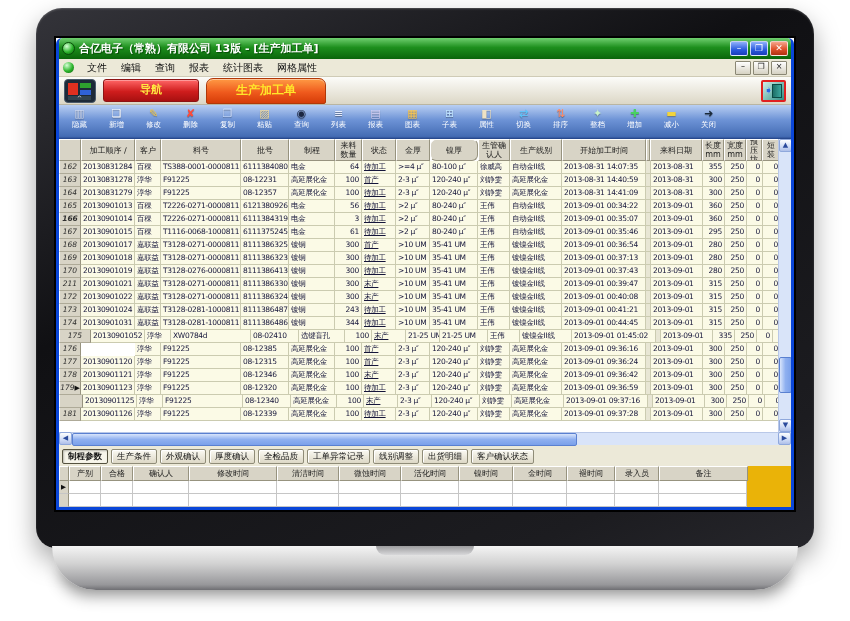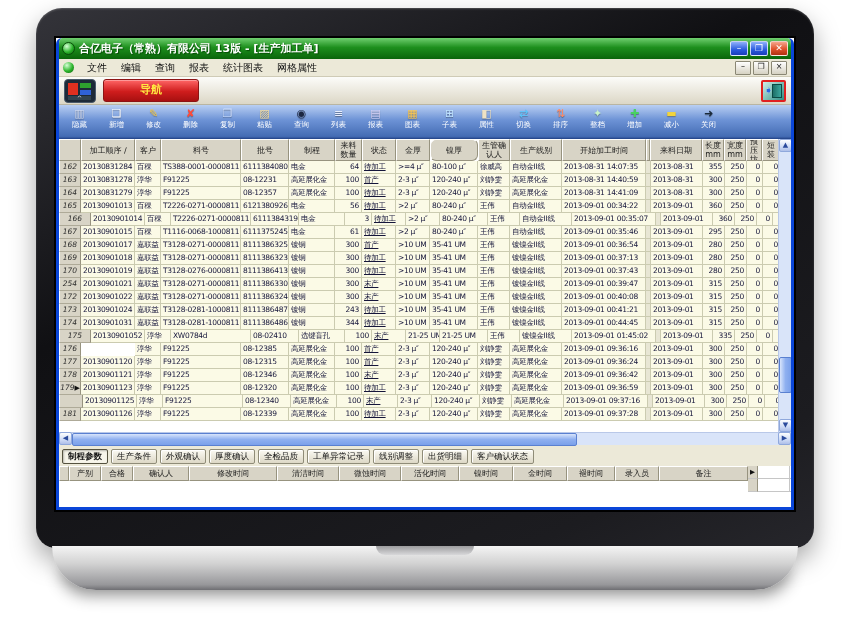--- a/index.html
+++ b/index.html
@@ -98,21 +98,21 @@
     background:linear-gradient(90deg,#d8e4fb,#8fb0f0 50%,#7aa0ea);border:1px solid #5a80d0;border-radius:2px;box-sizing:border-box;}
   .hsb{position:relative;height:13px;flex:0 0 13px;background:#d9e4f9;border-top:1px solid #b9c8e8;box-sizing:border-box;}
   .hthumb{position:absolute;top:0;height:13px;left:13px;width:505px;
     background:linear-gradient(#d8e4fb,#8fb0f0 50%,#7aa0ea);border:1px solid #5a80d0;border-radius:2px;box-sizing:border-box;}
 
   
   .tabsrow{height:18px;flex:0 0 18px;background:#ece9d8;display:flex;gap:3px;padding:2px 3px 1px;align-items:center;}
   .tab{font-size:8.5px;line-height:11px;padding:1px 5px;background:linear-gradient(#fbfaf3,#ddd8c6);
     border:1px solid #8f8c78;border-radius:2px;color:#151515;white-space:nowrap;box-shadow:1px 1px 0 #fff inset;}
   .tab.sel{background:#f7f5ea;border-color:#55523f;box-shadow:inset 1px 1px 2px rgba(0,0,0,.25);font-weight:bold;}
-  .subwrap{background:#ffffff;flex:1;display:flex;flex-direction:row;overflow:hidden;}
+  .subwrap{background:#eab308;flex:1;display:flex;flex-direction:column;overflow:hidden;}
   .subhead{display:flex;height:15px;}
   .shcell{box-sizing:border-box;flex:0 0 auto;display:flex;align-items:center;justify-content:center;
     background:#d8d4c6;border-top:1px solid #fff;border-left:1px solid #fff;
     border-right:1px solid #97937f;border-bottom:1px solid #97937f;font-size:8px;color:#1c1c1c;overflow:hidden;}
   .subrow{display:flex;height:13px;}
   .scell{box-sizing:border-box;flex:0 0 auto;background:#fff;border-right:1px solid #c6c6c6;border-bottom:1px solid #c6c6c6;
     font-size:7.5px;line-height:12px;overflow:hidden;}
   .scell.marker{background:#d8d4c6;border-right:1px solid #97937f;color:#111;font-size:6.5px;text-align:center;}
 </style>
 </head>
@@ -153,20 +153,21 @@
       </div>
 
       <div class="navbar">
         <div class="logo">
           <i class="t1"></i>
           <i class="t2"></i>
           <i class="t3"></i>
           <i class="t4">^</i>
         </div>
         <div class="btn-nav">导航</div>
+        <div class="btn-doc">生产加工单</div>
         <div class="exit">
           <span class="exit-arrow">➧</span>
           <span class="exit-door"></span>
         </div>
       </div>
 
       <div class="toolbar" id="toolbar">
           <div class="tb">
             <span class="g" style="color: rgb(207, 216, 238);">▥</span>
             <span class="l">隐藏</span>
@@ -346,21 +347,21 @@
                 <div class="gcell" style="width: 52px;">自动金II线</div>
                 <div class="gcell" style="width: 84px;">2013-09-01 00:34:22</div>
                 <div class="gcell sepcell" style="width: 4px;"></div>
                 <div class="gcell" style="width: 52px;">2013-09-01</div>
                 <div class="gcell" style="width: 22px; text-align: right;">360</div>
                 <div class="gcell" style="width: 22px; text-align: right;">250</div>
                 <div class="gcell" style="width: 16px; text-align: right;">0</div>
                 <div class="gcell" style="width: 18px; text-align: right;">0</div>
               </div>
               <div class="grow">
-                <div class="rowhead" style="width: 32px; text-align: center;">166</div>
+                <div class="rowhead" style="width: 22px; text-align: center; font-weight: bold;">166</div>
                 <div class="gcell" style="width: 54px;">20130901014</div>
                 <div class="gcell" style="width: 26px;">百稞</div>
                 <div class="gcell" style="width: 80px;">T2226-0271-0000811</div>
                 <div class="gcell" style="width: 48px;">6111384319</div>
                 <div class="gcell" style="width: 46px;">电金</div>
                 <div class="gcell" style="width: 27px; text-align: right;">3</div>
                 <div class="gcell status" style="width: 34px;">待加工</div>
                 <div class="gcell" style="width: 34px;">&gt;2 μ″</div>
                 <div class="gcell" style="width: 48px;">80-240 μ″</div>
                 <div class="gcell" style="width: 32px;">王伟</div>
@@ -451,21 +452,21 @@
                 <div class="gcell" style="width: 52px;">镀镍金II线</div>
                 <div class="gcell" style="width: 84px;">2013-09-01 00:37:43</div>
                 <div class="gcell sepcell" style="width: 4px;"></div>
                 <div class="gcell" style="width: 52px;">2013-09-01</div>
                 <div class="gcell" style="width: 22px; text-align: right;">280</div>
                 <div class="gcell" style="width: 22px; text-align: right;">250</div>
                 <div class="gcell" style="width: 16px; text-align: right;">0</div>
                 <div class="gcell" style="width: 18px; text-align: right;">0</div>
               </div>
               <div class="grow">
-                <div class="rowhead" style="width: 22px; text-align: center;">254</div>
+                <div class="rowhead" style="width: 22px; text-align: center;">211</div>
                 <div class="gcell" style="width: 54px;">20130901021</div>
                 <div class="gcell" style="width: 26px;">嘉联益</div>
                 <div class="gcell" style="width: 80px;">T3128-0271-0000811</div>
                 <div class="gcell" style="width: 48px;">8111386330</div>
                 <div class="gcell" style="width: 46px;">镀铜</div>
                 <div class="gcell" style="width: 27px; text-align: right;">300</div>
                 <div class="gcell status" style="width: 34px;">末产</div>
                 <div class="gcell" style="width: 34px;">&gt;10 UM</div>
                 <div class="gcell" style="width: 48px;">35-41 UM</div>
                 <div class="gcell" style="width: 32px;">王伟</div>

